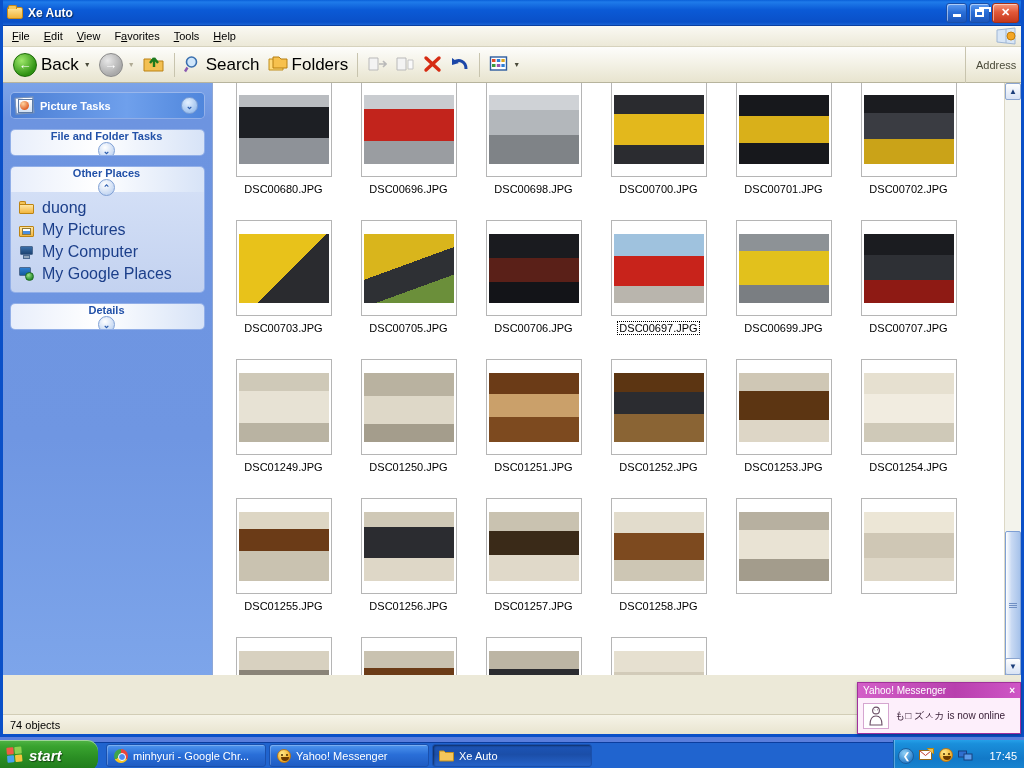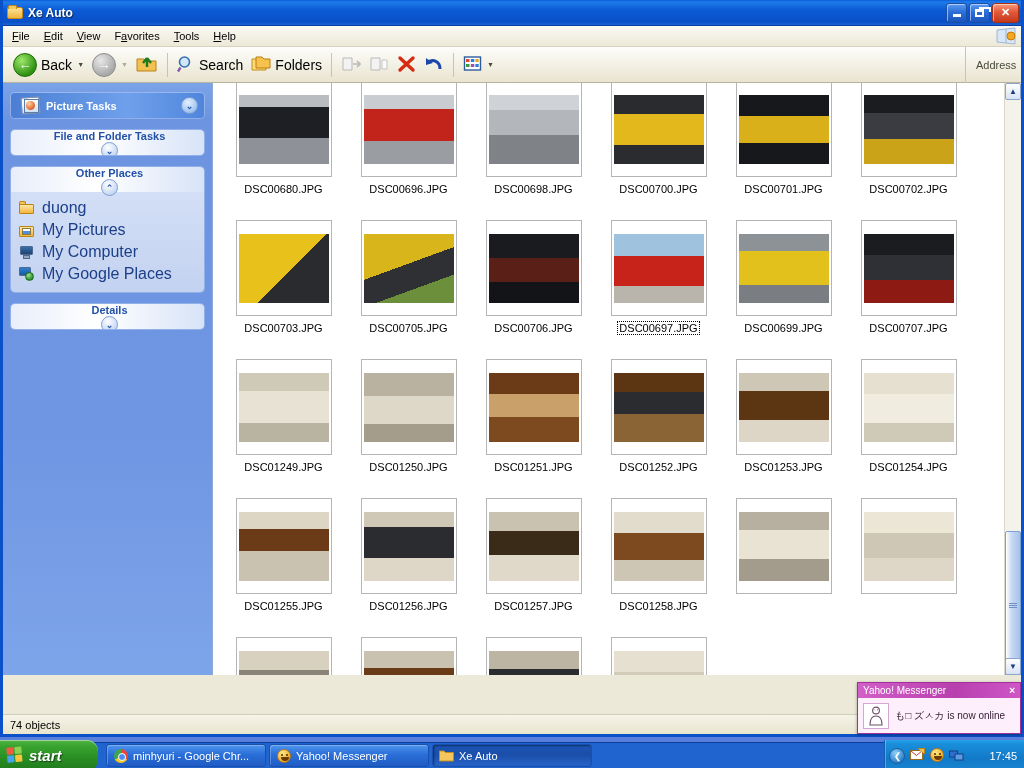--- a/index.html
+++ b/index.html
@@ -76,21 +76,21 @@
   }
 
   
   #toolbar {
     height: 36px; flex:none; display:flex; align-items:center;
     background: linear-gradient(to bottom,#fdfdfb 0%,#f3f1e5 50%,#e8e4cf 100%);
     border-bottom: 1px solid #b7b49d;
     padding-left: 6px; position: relative;
   }
   .tb-item { display:flex; align-items:center; height:30px; padding:0 4px; gap:4px; cursor:default; }
-  .tb-label { font-size:14px; color:#000; }
+  .tb-label { font-size:17px; color:#000; }
   .tb-sep { width:1px; height:24px; background:#c8c4ae; margin:0 5px; }
   .circ { width:24px; height:24px; border-radius:50%; display:flex; align-items:center; justify-content:center; }
   .circ.green { background: radial-gradient(circle at 35% 30%, #9ee86a, #2f9212 70%); border:1px solid #1d6b08; }
   .circ.gray  { background: radial-gradient(circle at 35% 30%, #e8e8e8, #a9a9a9 70%); border:1px solid #8b8b8b; }
   .arrow-w { color:#fff; font-size:13px; line-height:1; font-weight:bold; }
   .caret { font-size:7px; color:#4a4a3a; margin-left:1px; }
   .caret.dim { color:#b0ab95; }
   #addr-zone {
     position:absolute; right:0; top:0; height:36px; display:flex; align-items:center;
     border-left:1px solid #c8c4ae; padding-left:10px; width:56px;
@@ -102,21 +102,21 @@
 
   
   #sidebar {
     width:209px; flex:none; overflow:hidden;
     background: linear-gradient(to bottom, #7ba3e8 0%, #6d94e0 6%, #6f96e2 60%, #7da5ea 100%);
     background-color:#6e95e1;
     padding: 10px 8px 0 8px;
   }
   .panel { border-radius:4px; overflow:hidden; margin-bottom:12px; box-shadow:0 0 0 1px rgba(255,255,255,.25); }
   .panel-head {
-    height:25px; display:flex; align-items:center; padding:0 6px 0 10px;
+    height:25px; display:flex; align-items:center; padding:0 6px 0 4px;
     font-weight:bold; font-size:11px;
   }
   .panel.blue .panel-head {
     background: linear-gradient(to right,#4b7ed4,#6fa0ec 60%,#4f86dc);
     color:#fff;
   }
   .panel.white .panel-head {
     background: linear-gradient(to right,#e8eefb,#ffffff 45%,#d7e3f7);
     color:#2251a8;
     flex-direction:column;
@@ -328,21 +328,21 @@
     border-left:1px solid #1462ad;
     box-shadow: inset 1px 0 0 rgba(255,255,255,.3);
   }
   #tray .tray-chev {
     width:16px;height:16px;border-radius:50%;
     background: radial-gradient(circle at 40% 30%,#8fd0f7,#2a7dc8 75%);
     border:1px solid #1a5f9f; color:#fff; font-size:9px;
     display:flex;align-items:center;justify-content:center;
   }
   #tray .tray-ico { font-size:13px; line-height:1; }
-  #tray .clock { color:#fff; font-size:11px; margin-left:20px; }
+  #tray .clock { color:#fff; font-size:11px; margin-left:11px; }
 
   
   .chrome-ic { width:14px;height:14px;border-radius:50%;
     background: conic-gradient(#e9453b 0 33%, #f7c51e 33% 66%, #3fa44d 66% 100%);
     position:relative; }
   .chrome-ic:after{content:"";position:absolute;left:4px;top:4px;width:6px;height:6px;border-radius:50%;background:#4b8bf4;border:1px solid #fff;}
   .yahoo-ic { width:14px;height:14px;border-radius:50%;
     background: radial-gradient(circle at 35% 28%, #ffe98a, #f0a81e 75%);
     border:1px solid #b8761a; position:relative; }
   .yahoo-ic:before{content:"";position:absolute;left:3px;top:4px;width:2px;height:2px;border-radius:50%;background:#4a2c00;

